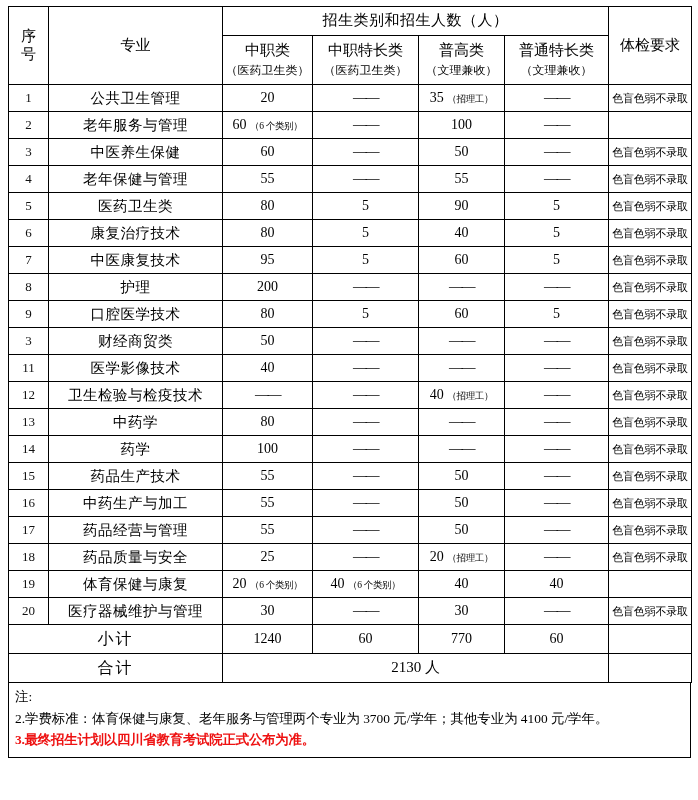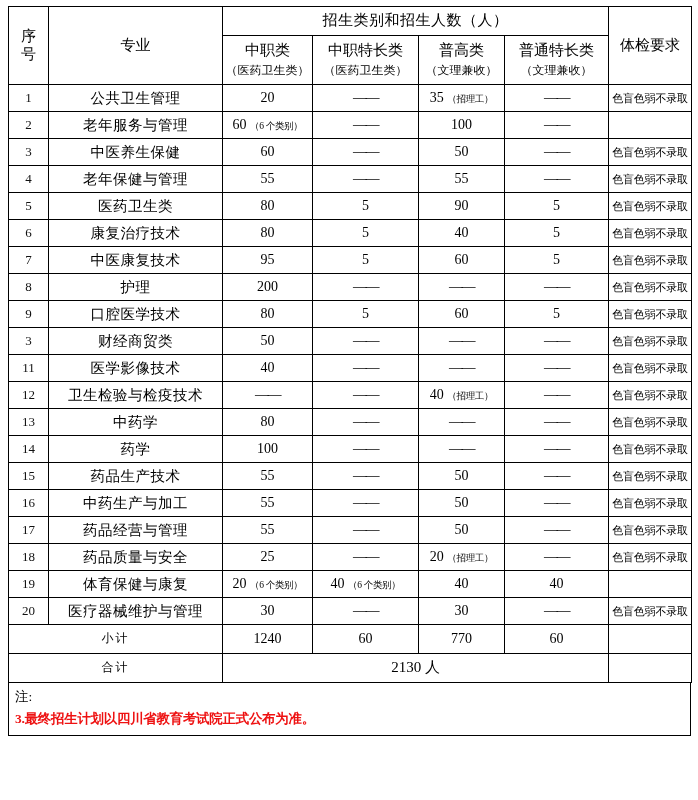--- a/index.html
+++ b/index.html
@@ -73,21 +73,21 @@
   td.med   { font-size: 11px; font-weight: bold; letter-spacing: -0.2px; }
 
   td.num .qual {
     font-size: 9.5px;
     letter-spacing: -0.3px;
     margin-top: 33px;
   }
   .dash { letter-spacing: -1.5px; font-size: 13px; }
 
   tr.total-row td { height: 28px; }
-  td.total-label { font-size: 12px; font-weight: bold; letter-spacing: 2px; }
+  td.total-label { font-size: 16px; font-weight: bold; letter-spacing: 2px; }
   td.total-num { font-size: 14px; font-weight: bold; }
   td.grand-num { font-size: 15px; }
 
   
   .thick-right { border-right: 2px solid #000; margin-left: 45px; }
 
   .notes {
     width: 683px;
     box-sizing: border-box;
     border: 1px solid #000000;
@@ -342,16 +342,17 @@
       <tr class="total-row">
         <td colspan="2" class="total-label">合计</td>
         <td colspan="4" class="grand-num thick-right">2130 人</td>
         <td class="med"></td>
       </tr>
     </tfoot>
   </table>
 
   <div class="notes">
     <span class="note-head">注:</span>
+    <p>2.学费标准：体育保健与康复、老年服务与管理两个专业为 3700 元/学年；其他专业为 4100 元/学年。</p>
     <p class="warn" id="note-warn" style="color: rgb(238, 17, 17);">3.最终招生计划以四川省教育考试院正式公布为准。</p>
   </div>
 
 </div>
 
 </body></html>

